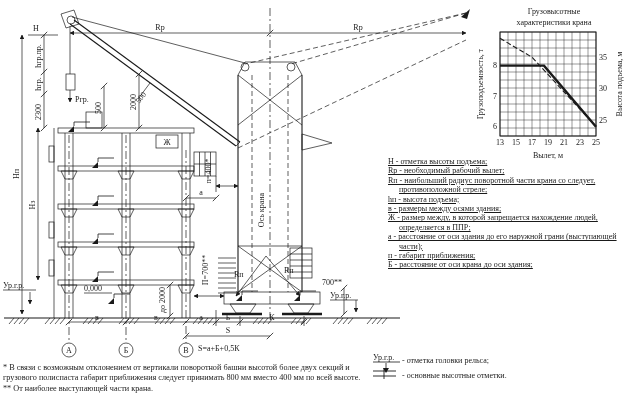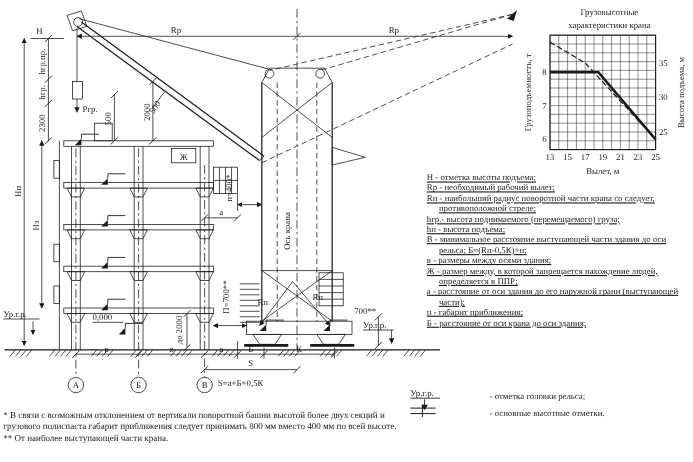--- a/index.html
+++ b/index.html
@@ -12,23 +12,23 @@
   #drawing-svg{left:0;top:0;}
   #chart-svg{left:476px;top:2px;}
   #legend-list{
     position:absolute;left:388px;top:157px;width:232px;
     font-size:8px;line-height:9.4px;text-decoration:underline;
   }
   .legend-item{padding-left:11px;text-indent:-11px;}
   #legend-marks{position:absolute;left:372px;top:352px;width:256px;font-size:8px;}
   .mark-row{display:flex;align-items:flex-start;margin-bottom:2px;}
   .mark-sym{width:30px;flex:0 0 30px;}
-  .mark-text{padding-top:4px;margin-left:43px;}
+  .mark-text{padding-top:4px;}
   #footnotes{
-    position:absolute;left:3px;top:373px;width:372px;
+    position:absolute;left:3px;top:363px;width:372px;
     font-size:8.2px;line-height:10.2px;
   }
   #footnotes p{margin:0 0 1px 0;}
   .thin{stroke:#1a1a1a;stroke-width:.7;fill:none;}
   .med{stroke:#1a1a1a;stroke-width:1.1;fill:none;}
   .dash{stroke-dasharray:5,3;}
   .dashdot{stroke-dasharray:8,3,2,3;}
 </style>
 </head>
 <body>
@@ -329,23 +329,21 @@
     </g>
   <text transform="rotate(-90 7 82)" x="7" y="82" text-anchor="middle" font-size="7.6">Грузоподъемность, т</text>
   <text transform="rotate(-90 146 82)" x="146" y="82" text-anchor="middle" font-size="7.6">Высота подъема, м</text>
   <text x="72" y="156" text-anchor="middle" font-size="8">Вылет, м</text>
 </svg>
 
 <div id="legend-list">
     <div class="legend-item">Н - отметка высоты подъема;</div>
     <div class="legend-item">Rр - необходимый рабочий вылет;</div>
     <div class="legend-item">Rп - наибольший радиус поворотной части крана со следует, противоположной стреле;</div>
-    <div class="legend-item">hгр.- высота поднимаемого (перемещаемого) груза;</div>
     <div class="legend-item">hп - высота подъема;</div>
-    <div class="legend-item">В - минимальное расстояние выступающей части здания до оси рельса; Б=(Rп-0,5К)+п;</div>
     <div class="legend-item">в - размеры между осями здания;</div>
     <div class="legend-item">Ж - размер между, в которой запрещается нахождение людей, определяется в ППР;</div>
     <div class="legend-item">а - расстояние от оси здания до его наружной грани (выступающей части);</div>
     <div class="legend-item">п - габарит приближения;</div>
     <div class="legend-item">Б - расстояние от оси крана до оси здания;</div>
   </div>
 
 <div id="legend-marks">
   <div class="mark-row">
     <span class="mark-sym">

